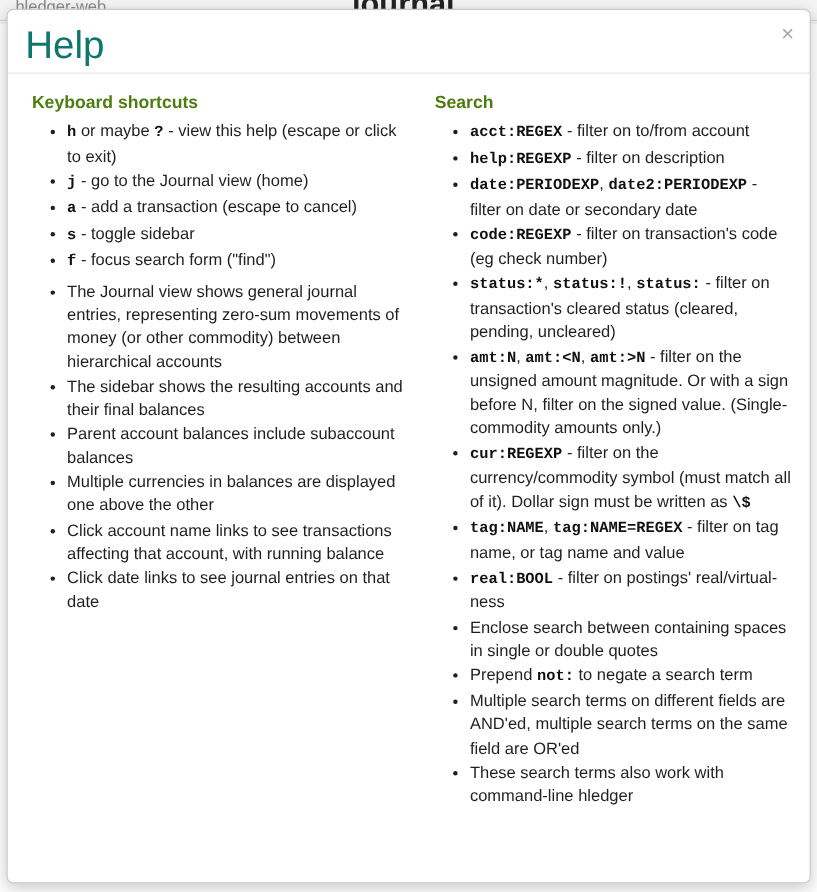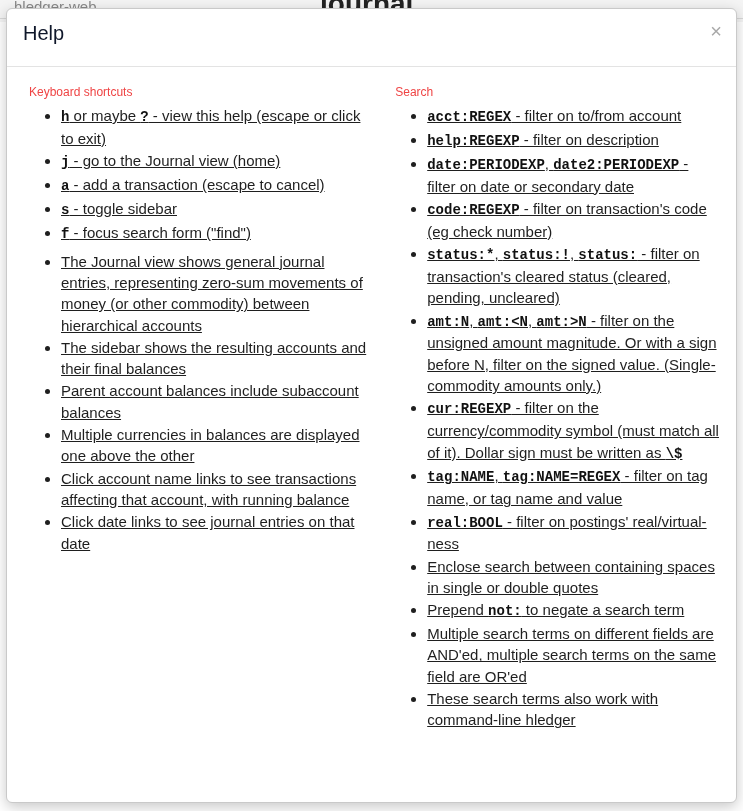--- a/index.html
+++ b/index.html
@@ -74,22 +74,22 @@
     position: relative;
     height: 58px;
     border-bottom: 1px solid #e3e3e3;
     box-sizing: border-box;
   }
 
   .modal-title {
     position: absolute;
     left: 16px;
     top: 13px;
-    font-size: 20px;
-    color: #0f172a;
+    font-size: 35px;
+    color: #0f766e;
     font-weight: normal;
     font-family: "Liberation Sans", sans-serif;
   }
 
   .modal-close {
     position: absolute;
     right: 14px;
     top: 12px;
     font-size: 20px;
     line-height: 20px;
@@ -109,39 +109,38 @@
 
   .cols {
     display: flex;
     align-items: flex-start;
   }
   .col-left { width: 362px; }
   .col-right { width: 340px; margin-left: 14px; }
 
   h4.section {
     margin: 0 0 2px 6px;
-    font-size: 12px;
-    font-weight: normal;
-    color: #ef4444;
+    font-size: 16px;
+    font-weight: bold;
+    color: #4d7c0f;
     font-family: "Liberation Sans", sans-serif;
   }
   h4.section.spaced { margin-top: 24px; }
 
   ul.bullets {
     margin: 6px 0 0 0;
     padding-left: 38px;
     list-style: disc;
   }
   ul.bullets li {
     font-size: 15px;
     line-height: 1.42;
     color: #1f1f1f;
     margin-bottom: 1px;
     font-family: "Liberation Sans", sans-serif;
-    text-decoration: underline;
   }
   ul.bullets.right li { margin-bottom: 1px; }
 
   code, .kbd {
     font-family: "Liberation Mono", monospace;
     font-weight: bold;
     font-size: 14px;
     color: #111;
   }
 </style>

